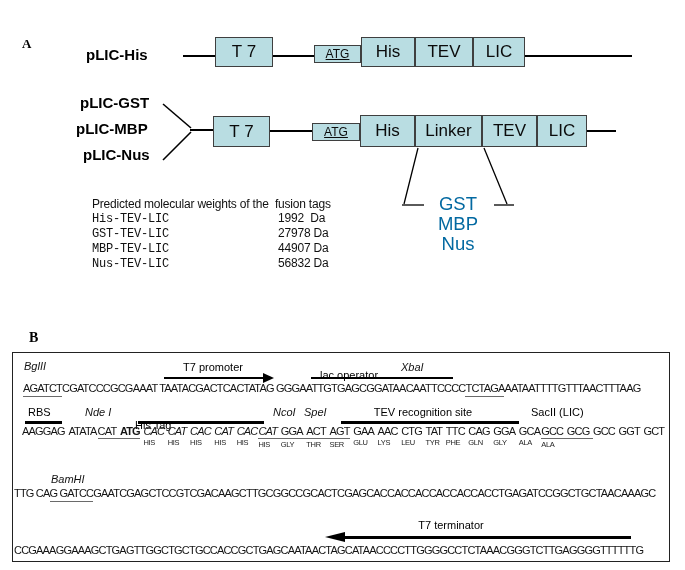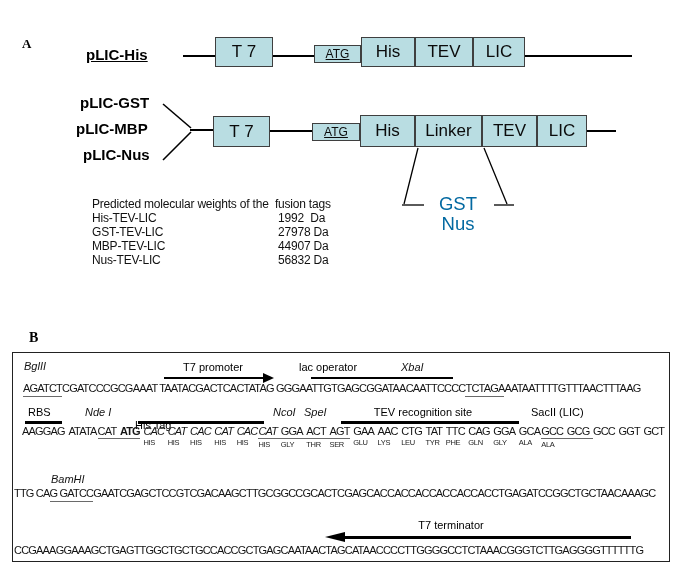--- a/index.html
+++ b/index.html
@@ -13,60 +13,60 @@
         display:flex;align-items:center;justify-content:center;font-size:17px;color:#0b0b0b;box-sizing:border-box;}
   .abox.atg{font-size:12px;text-decoration:underline;}
   #b10{left:215px;top:37px;width:58px;height:30px}
   #b11{left:314px;top:45px;width:47px;height:18px}
   #b12{left:361px;top:37px;width:54px;height:30px}
   #b13{left:415px;top:37px;width:58px;height:30px}
   #b14{left:473px;top:37px;width:52px;height:30px}
   #l1a{left:183px;top:55px;width:32px}
   #l1b{left:272px;top:55px;width:43px}
   #l1c{left:524px;top:55px;width:108px}
-  #c1name{left:86px;top:46px;text-decoration:underline;}
+  #c1name{left:86px;top:46px;}
   #g0{left:80px;top:94px}
   #g1{left:76px;top:120px}
   #g2{left:83px;top:146px}
   #brk{left:158px;top:98px;width:56px;height:68px}
   #l2b{left:269px;top:130px;width:44px}
   #l2c{left:586px;top:130px;width:30px}
   #b20{left:213px;top:116px;width:57px;height:31px}
   #b21{left:312px;top:123px;width:48px;height:18px}
   #b22{left:360px;top:115px;width:55px;height:32px}
   #b23{left:415px;top:115px;width:67px;height:32px}
   #b24{left:482px;top:115px;width:55px;height:32px}
   #b25{left:537px;top:115px;width:50px;height:32px}
   #fun{left:395px;top:147px;width:125px;height:62px}
   #fopts{left:408px;top:194px;width:100px;text-align:center;font-size:18.5px;line-height:20px;color:#0369a1;}
   #fopts span{display:block;}
   #mwtitle{left:92px;top:197px;font-size:12px;letter-spacing:-0.2px;white-space:pre;}
   #mwrows{left:92px;top:211px;font-size:12px;letter-spacing:-0.2px;line-height:14px;}
-  .mwname{display:inline-block;width:186px;}
+  .mwname{display:inline-block;width:186px;font-family:Liberation Mono, monospace;}
   .mwval{white-space:pre;}
   #lblA{left:22px;top:36px;font-size:13px;}
   #lblB{left:29px;top:330px;font-size:14px;}
   #bbox{position:absolute;left:12px;top:352px;width:658px;height:210px;border:1.5px solid #222;box-sizing:border-box;}
   .ann{position:absolute;font-weight:normal;font-size:11px;white-space:nowrap;color:#000;}
   .enz{position:absolute;font-style:italic;font-size:11px;white-space:nowrap;color:#111;}
   .bar{position:absolute;background:#000;}
   .tri-r{position:absolute;width:0;height:0;border-left:11px solid #000;border-top:5px solid transparent;border-bottom:5px solid transparent;}
   .tri-l{position:absolute;width:0;height:0;border-right:20px solid #000;border-top:5.5px solid transparent;border-bottom:5.5px solid transparent;}
   .seqline{position:absolute;white-space:nowrap;font-size:11px;letter-spacing:-0.8px;color:#141414;}
   .seg{white-space:pre;}
   .seg.u{border-bottom:1.2px solid #6a6a6a;padding-bottom:2px;}
   #line1{left:10px;top:29px}
   #line2{left:9px;top:72px}
   #line3{left:1px;top:134px}
   #line4{left:1px;top:191px}
   #a-bglii{left:11px;top:7px}
   #a-t7p{left:140px;top:8px;width:120px;text-align:center}
   #t7p-line{left:151px;top:24px;width:100px;height:2px}
   #t7p-head{left:250px;top:20px}
-  #a-lac{left:286px;top:8px;width:100px;text-align:left}
+  #a-lac{left:286px;top:16px;width:100px;text-align:center}
   #lac-line{left:298px;top:24px;width:142px;height:2px}
   #a-xbai{left:388px;top:8px}
   #a-rbs{left:15px;top:53px}
   #rbs-bar{left:12px;top:68px;width:37px;height:2.5px}
   #a-ndei{left:72px;top:53px}
   #a-histag{left:122px;top:66px;width:78px;text-align:left}
   #histag-bar{left:125px;top:68px;width:126px;height:2.5px}
   #a-ncoi{left:260px;top:53px}
   #a-spei{left:291px;top:53px}
   #a-tev{left:338px;top:53px;width:144px;text-align:center}
@@ -122,20 +122,21 @@
   <div class="abox" id="b25">LIC</div>
 
   <svg class="abs" id="fun">
     <line x1="23" y1="1" x2="9" y2="57" stroke-width="1.3"></line>
     <line x1="89" y1="1" x2="112" y2="57" stroke-width="1.3"></line>
     <line x1="7" y1="58" x2="29" y2="58" stroke-width="1.3"></line>
     <line x1="99" y1="58" x2="119" y2="58" stroke-width="1.3"></line>
   </svg>
   <div class="abs" id="fopts">
     <span>GST</span>
+    <span>MBP</span>
     <span>Nus</span>
   </div>
 
   <div class="abs" id="mwtitle">Predicted molecular weights of the  fusion tags</div>
   <div class="abs" id="mwrows">
       <div><span class="mwname">His-TEV-LIC</span><span class="mwval">1992  Da</span></div>
       <div><span class="mwname">GST-TEV-LIC</span><span class="mwval">27978 Da</span></div>
       <div><span class="mwname">MBP-TEV-LIC</span><span class="mwval">44907 Da</span></div>
       <div><span class="mwname">Nus-TEV-LIC</span><span class="mwval">56832 Da</span></div>
     </div>

